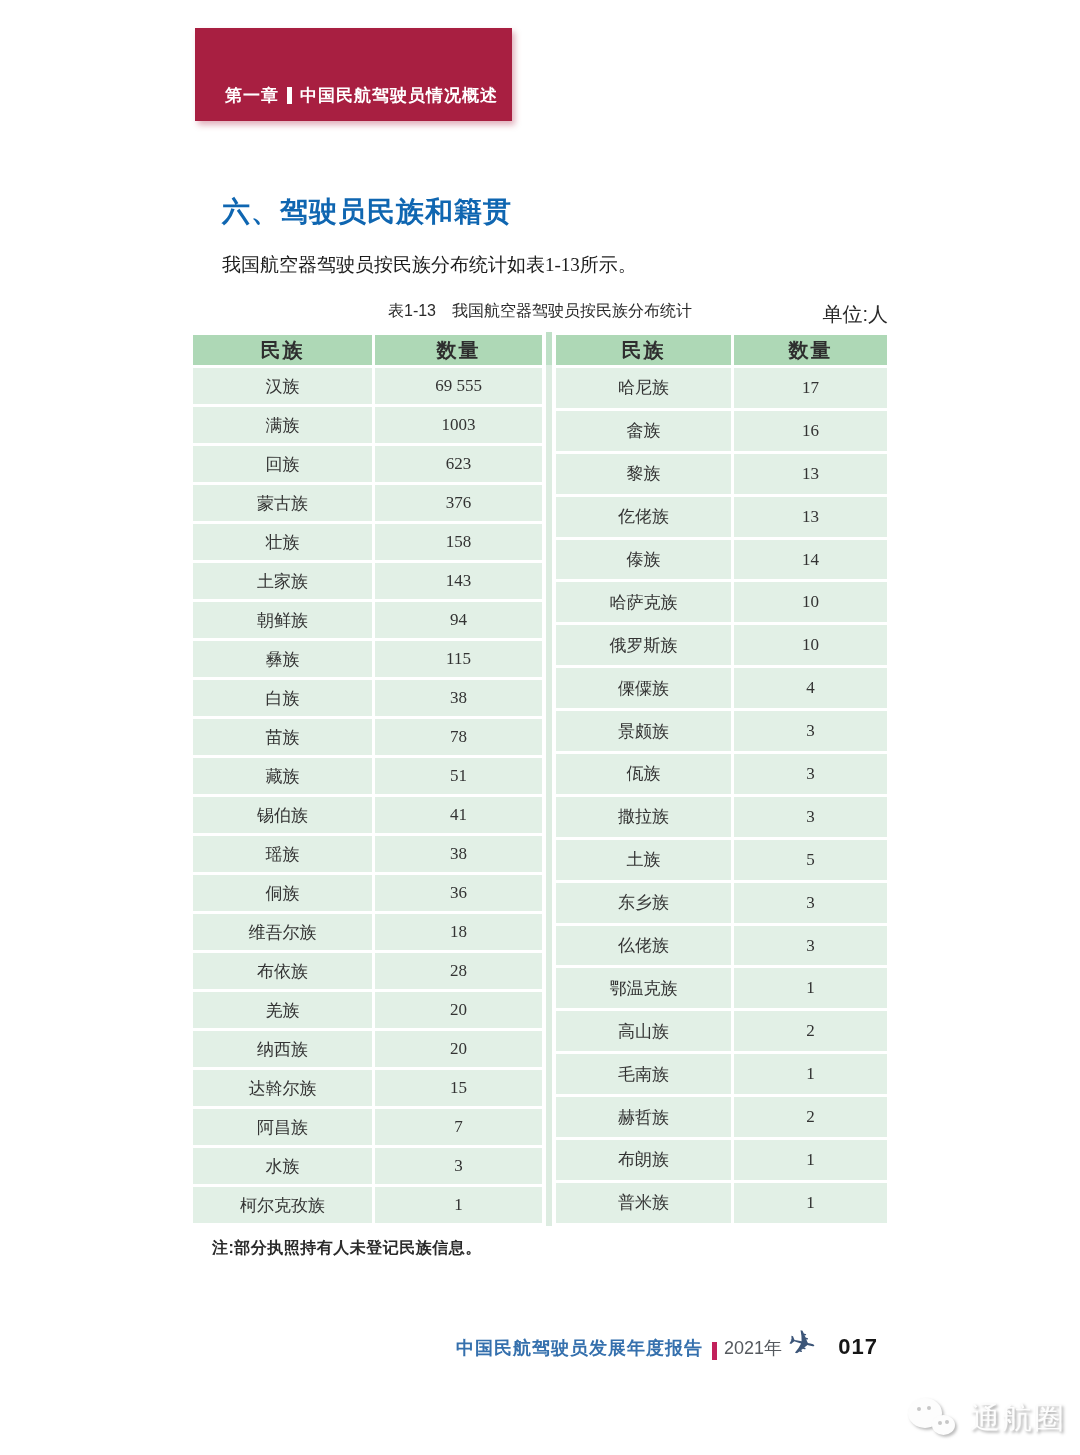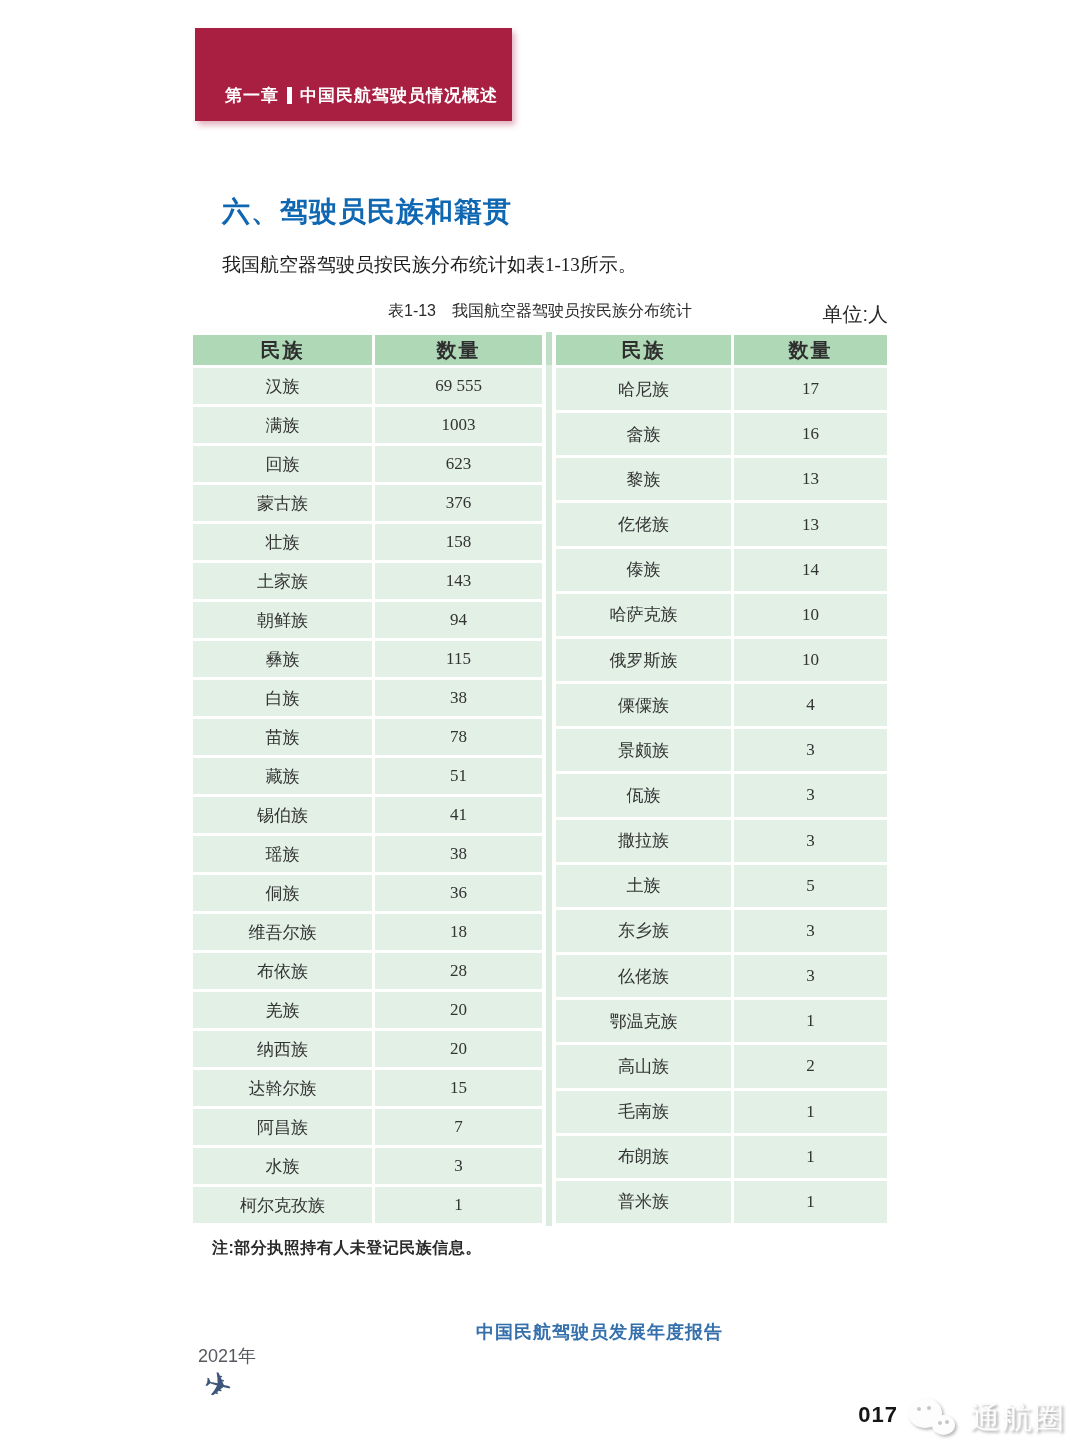--- a/index.html
+++ b/index.html
@@ -140,27 +140,26 @@
     top: 1238px;
     font-size: 16px;
     font-weight: bold;
     color: #2a2a2a;
     letter-spacing: 0.5px;
   }
 
   
   .footer {
     position: absolute;
-    left: 198px;
+    left: 178px;
     top: 1320px;
     width: 700px;
     height: 40px;
     display: flex;
-    align-items: flex-start;
-    flex-direction: column;
+    align-items: flex-end;
   }
   .footer-title {
     margin-left: 278px;
     font-size: 18px;
     font-weight: bold;
     color: #3570ad;
     letter-spacing: 1px;
   }
   .footer-bar {
     width: 5px;
@@ -430,20 +429,24 @@
           </tr>
           <tr>
             <td>高山族</td>
             <td>2</td>
           </tr>
           <tr>
             <td>毛南族</td>
             <td>1</td>
           </tr>
           <tr>
+            <td>赫哲族</td>
+            <td>2</td>
+          </tr>
+          <tr>
             <td>布朗族</td>
             <td>1</td>
           </tr>
           <tr>
             <td>普米族</td>
             <td>1</td>
           </tr>
         </tbody>
     </table>
   </div>

